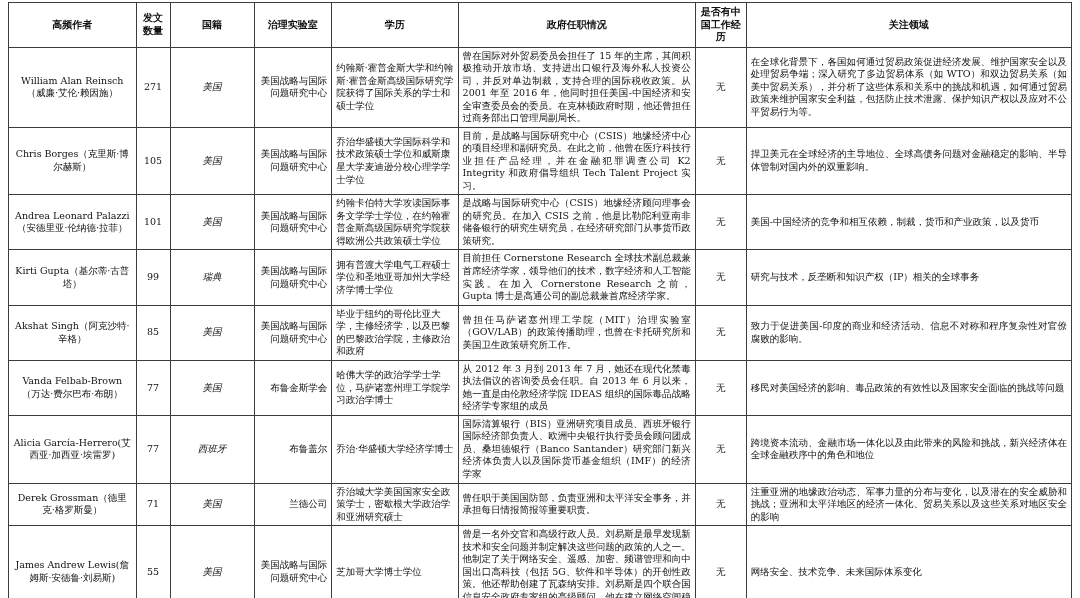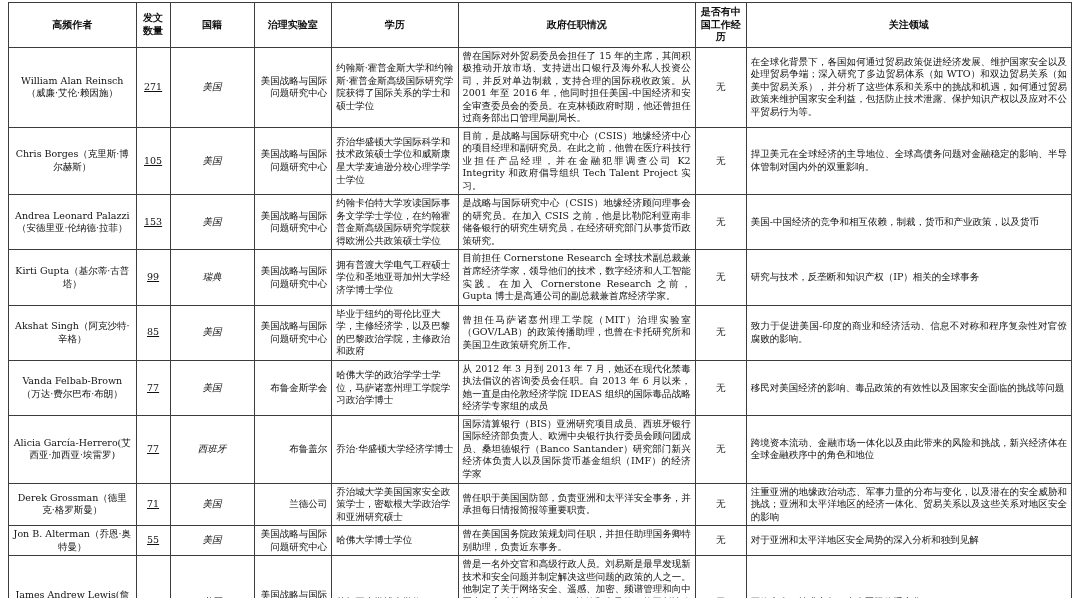--- a/index.html
+++ b/index.html
@@ -37,21 +37,21 @@
     font-weight: bold;
     text-align: center;
     line-height: 1.25;
     padding: 3px 2px;
   }
   table.authors td {
     font-size: 9.5px;
     line-height: 1.32;
   }
   td.c-author   { text-align: center; }
-  td.c-count    { text-align: center; text-decoration: underline; }
+  td.c-count    { text-align: center; }
   td.c-nat      { text-align: center; font-style: italic; }
   td.c-tank     { text-align: right; }
   td.c-edu      { text-align: left; margin-top: 16px; }
   td.c-gov      { text-align: left; text-align: justify; }
   td.c-exp      { text-align: center; }
   td.c-focus    { text-align: left; text-align: justify; }
 </style>
 </head>
 <body>
 
@@ -95,21 +95,21 @@
     <td class="c-count">105</td>
     <td class="c-nat">美国</td>
     <td class="c-tank">美国战略与国际问题研究中心</td>
     <td class="c-edu">乔治华盛顿大学国际科学和技术政策硕士学位和威斯康星大学麦迪逊分校心理学学士学位</td>
     <td class="c-gov">目前，是战略与国际研究中心（CSIS）地缘经济中心的项目经理和副研究员。在此之前，他曾在医疗科技行业担任产品经理，并在金融犯罪调查公司 K2 Integrity 和政府倡导组织 Tech Talent Project 实习。</td>
     <td class="c-exp">无</td>
     <td class="c-focus">捍卫美元在全球经济的主导地位、全球高债务问题对金融稳定的影响、半导体管制对国内外的双重影响。</td>
   </tr>
         <tr>
     <td class="c-author">Andrea Leonard Palazzi（安德里亚·伦纳德·拉菲）</td>
-    <td class="c-count">153</td>
+    <td class="c-count">101</td>
     <td class="c-nat">美国</td>
     <td class="c-tank">美国战略与国际问题研究中心</td>
     <td class="c-edu">约翰卡伯特大学攻读国际事务文学学士学位，在约翰霍普金斯高级国际研究学院获得欧洲公共政策硕士学位</td>
     <td class="c-gov">是战略与国际研究中心（CSIS）地缘经济顾问理事会的研究员。在加入 CSIS 之前，他是比勒陀利亚南非储备银行的研究生研究员，在经济研究部门从事货币政策研究。</td>
     <td class="c-exp">无</td>
     <td class="c-focus">美国-中国经济的竞争和相互依赖，制裁，货币和产业政策，以及货币</td>
   </tr>
         <tr>
     <td class="c-author">Kirti Gupta（基尔蒂·古普塔）</td>
     <td class="c-count">99</td>
@@ -154,30 +154,20 @@
     <td class="c-author">Derek Grossman（德里克·格罗斯曼）</td>
     <td class="c-count">71</td>
     <td class="c-nat">美国</td>
     <td class="c-tank">兰德公司</td>
     <td class="c-edu">乔治城大学美国国家安全政策学士，密歇根大学政治学和亚洲研究硕士</td>
     <td class="c-gov">曾任职于美国国防部，负责亚洲和太平洋安全事务，并承担每日情报简报等重要职责。</td>
     <td class="c-exp">无</td>
     <td class="c-focus">注重亚洲的地缘政治动态、军事力量的分布与变化，以及潜在的安全威胁和挑战；亚洲和太平洋地区的经济一体化、贸易关系以及这些关系对地区安全的影响</td>
   </tr>
         <tr>
-    <td class="c-author">Jon B. Alterman（乔恩·奥特曼）</td>
-    <td class="c-count">55</td>
-    <td class="c-nat">美国</td>
-    <td class="c-tank">美国战略与国际问题研究中心</td>
-    <td class="c-edu">哈佛大学博士学位</td>
-    <td class="c-gov">曾在美国国务院政策规划司任职，并担任助理国务卿特别助理，负责近东事务。</td>
-    <td class="c-exp">无</td>
-    <td class="c-focus">对于亚洲和太平洋地区安全局势的深入分析和独到见解</td>
-  </tr>
-        <tr>
     <td class="c-author">James Andrew Lewis(詹姆斯·安德鲁·刘易斯)</td>
     <td class="c-count">55</td>
     <td class="c-nat">美国</td>
     <td class="c-tank">美国战略与国际问题研究中心</td>
     <td class="c-edu">芝加哥大学博士学位</td>
     <td class="c-gov">曾是一名外交官和高级行政人员。刘易斯是最早发现新技术和安全问题并制定解决这些问题的政策的人之一。他制定了关于网络安全、遥感、加密、频谱管理和向中国出口高科技（包括 5G、软件和半导体）的开创性政策。他还帮助创建了瓦森纳安排。刘易斯是四个联合国信息安全政府专家组的高级顾问，他在建立网络空间稳定性规范方面的工作是基础性的。</td>
     <td class="c-exp">无</td>
     <td class="c-focus">网络安全、技术竞争、未来国际体系变化</td>
   </tr>
       </tbody>

